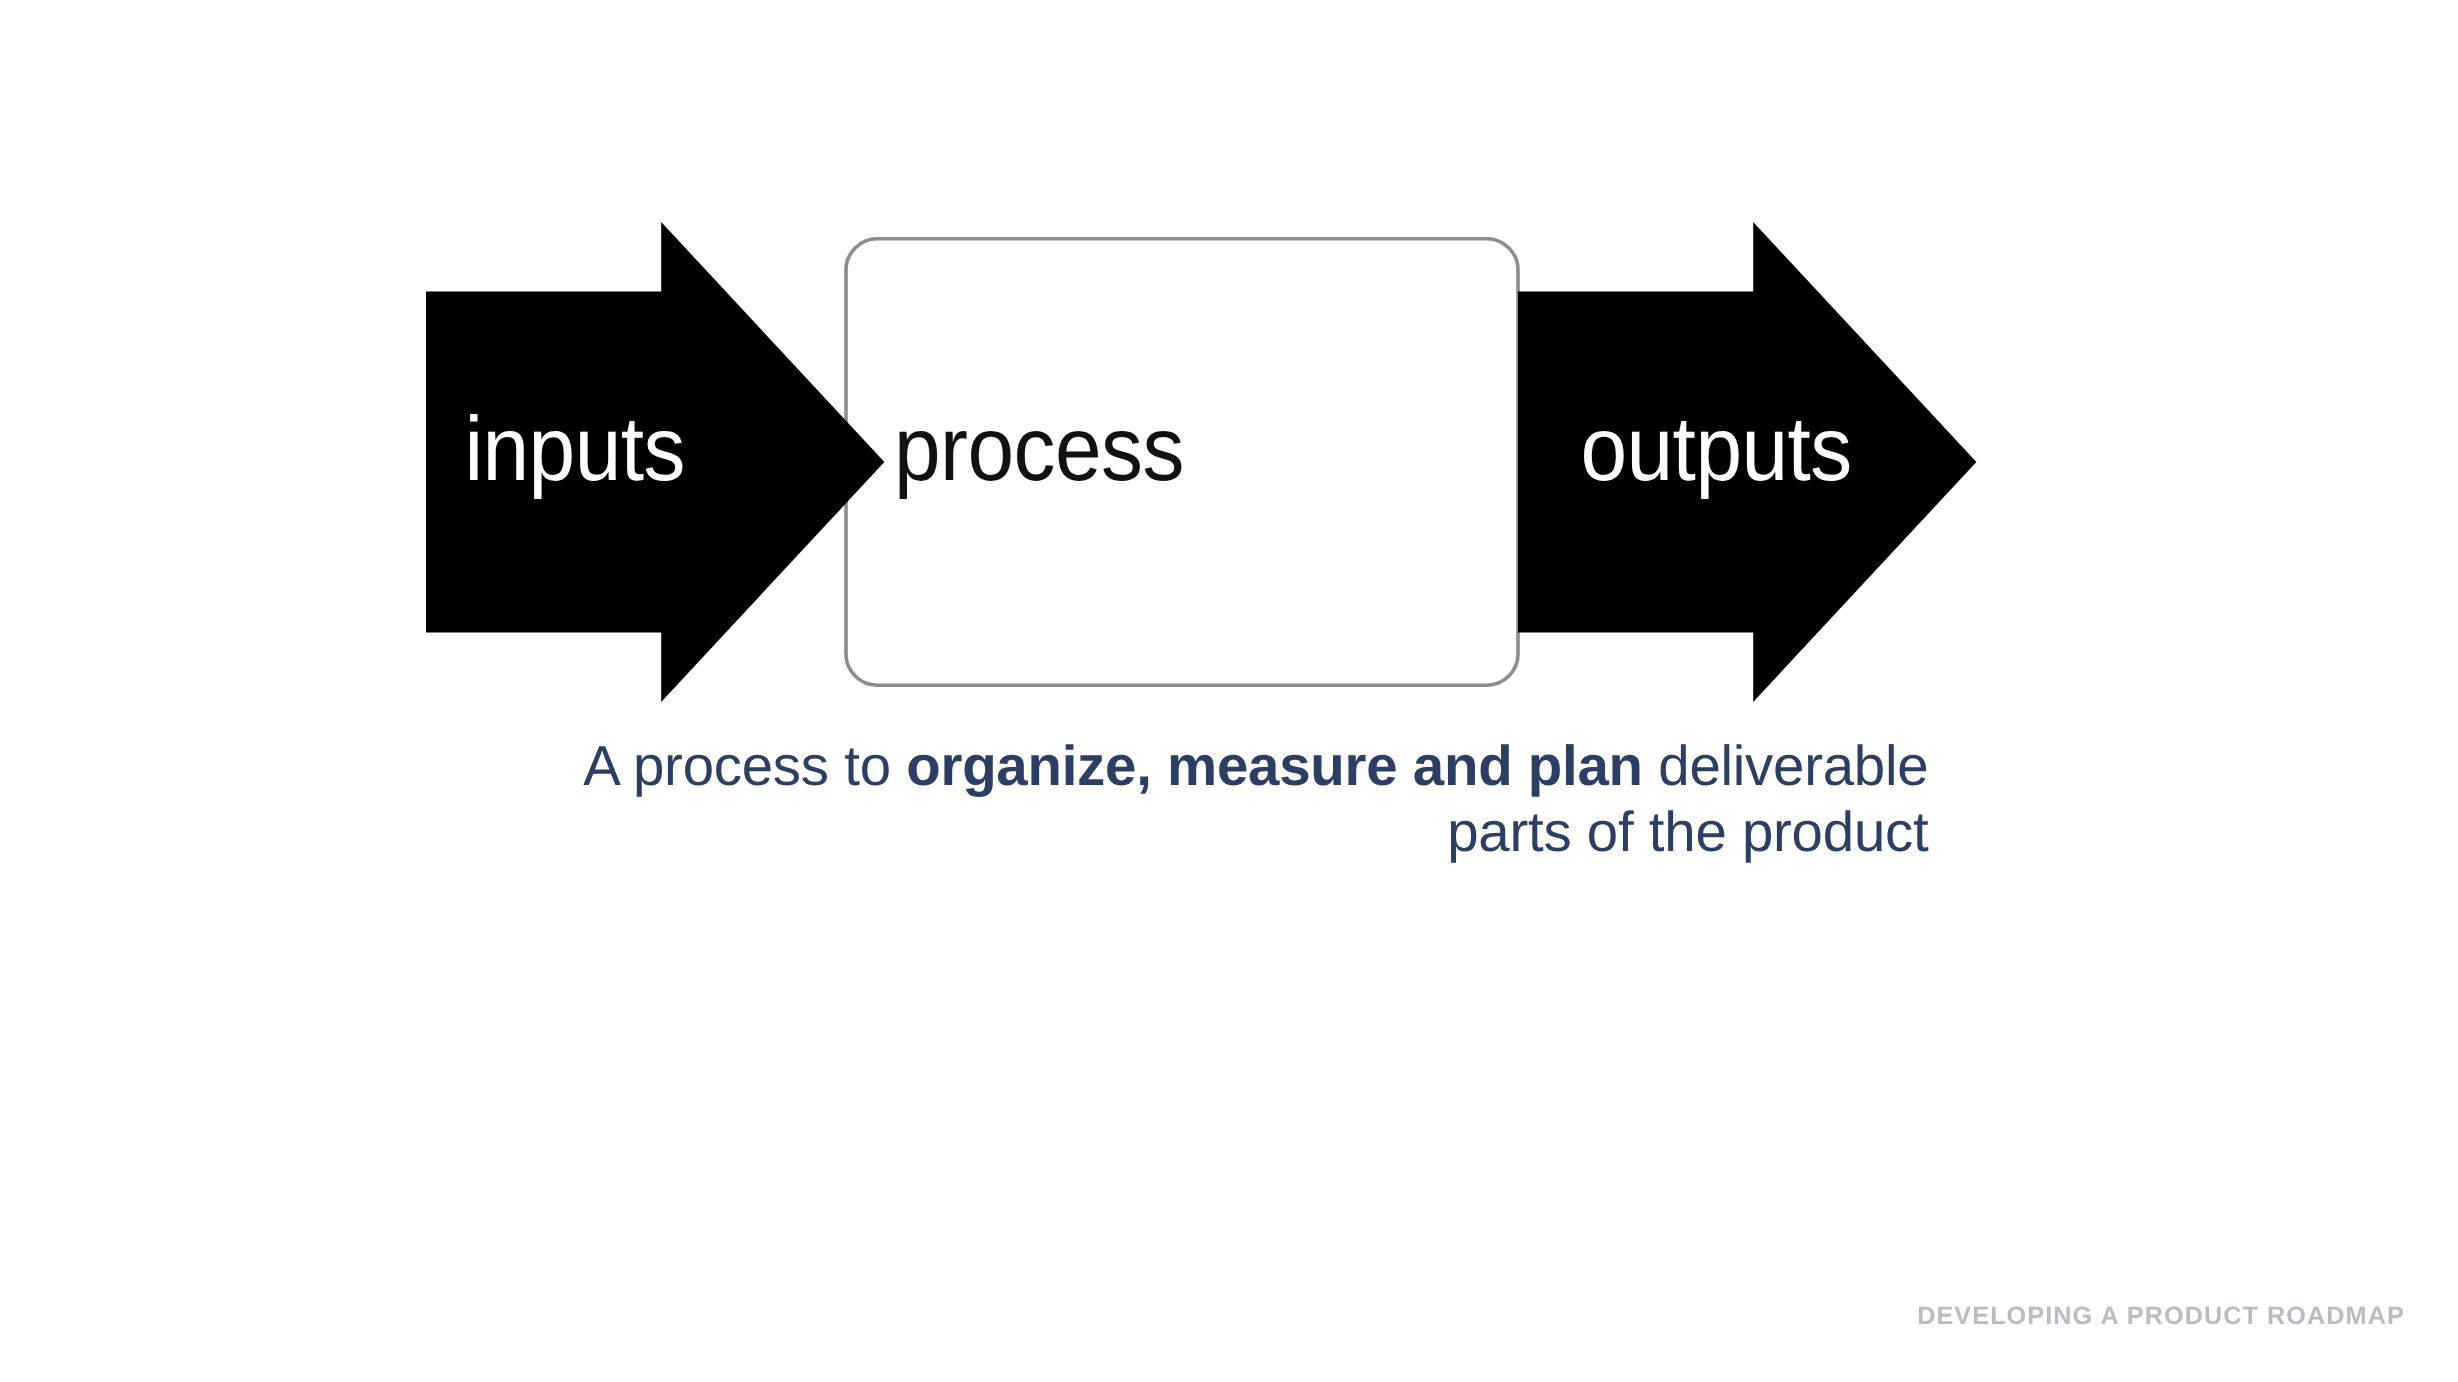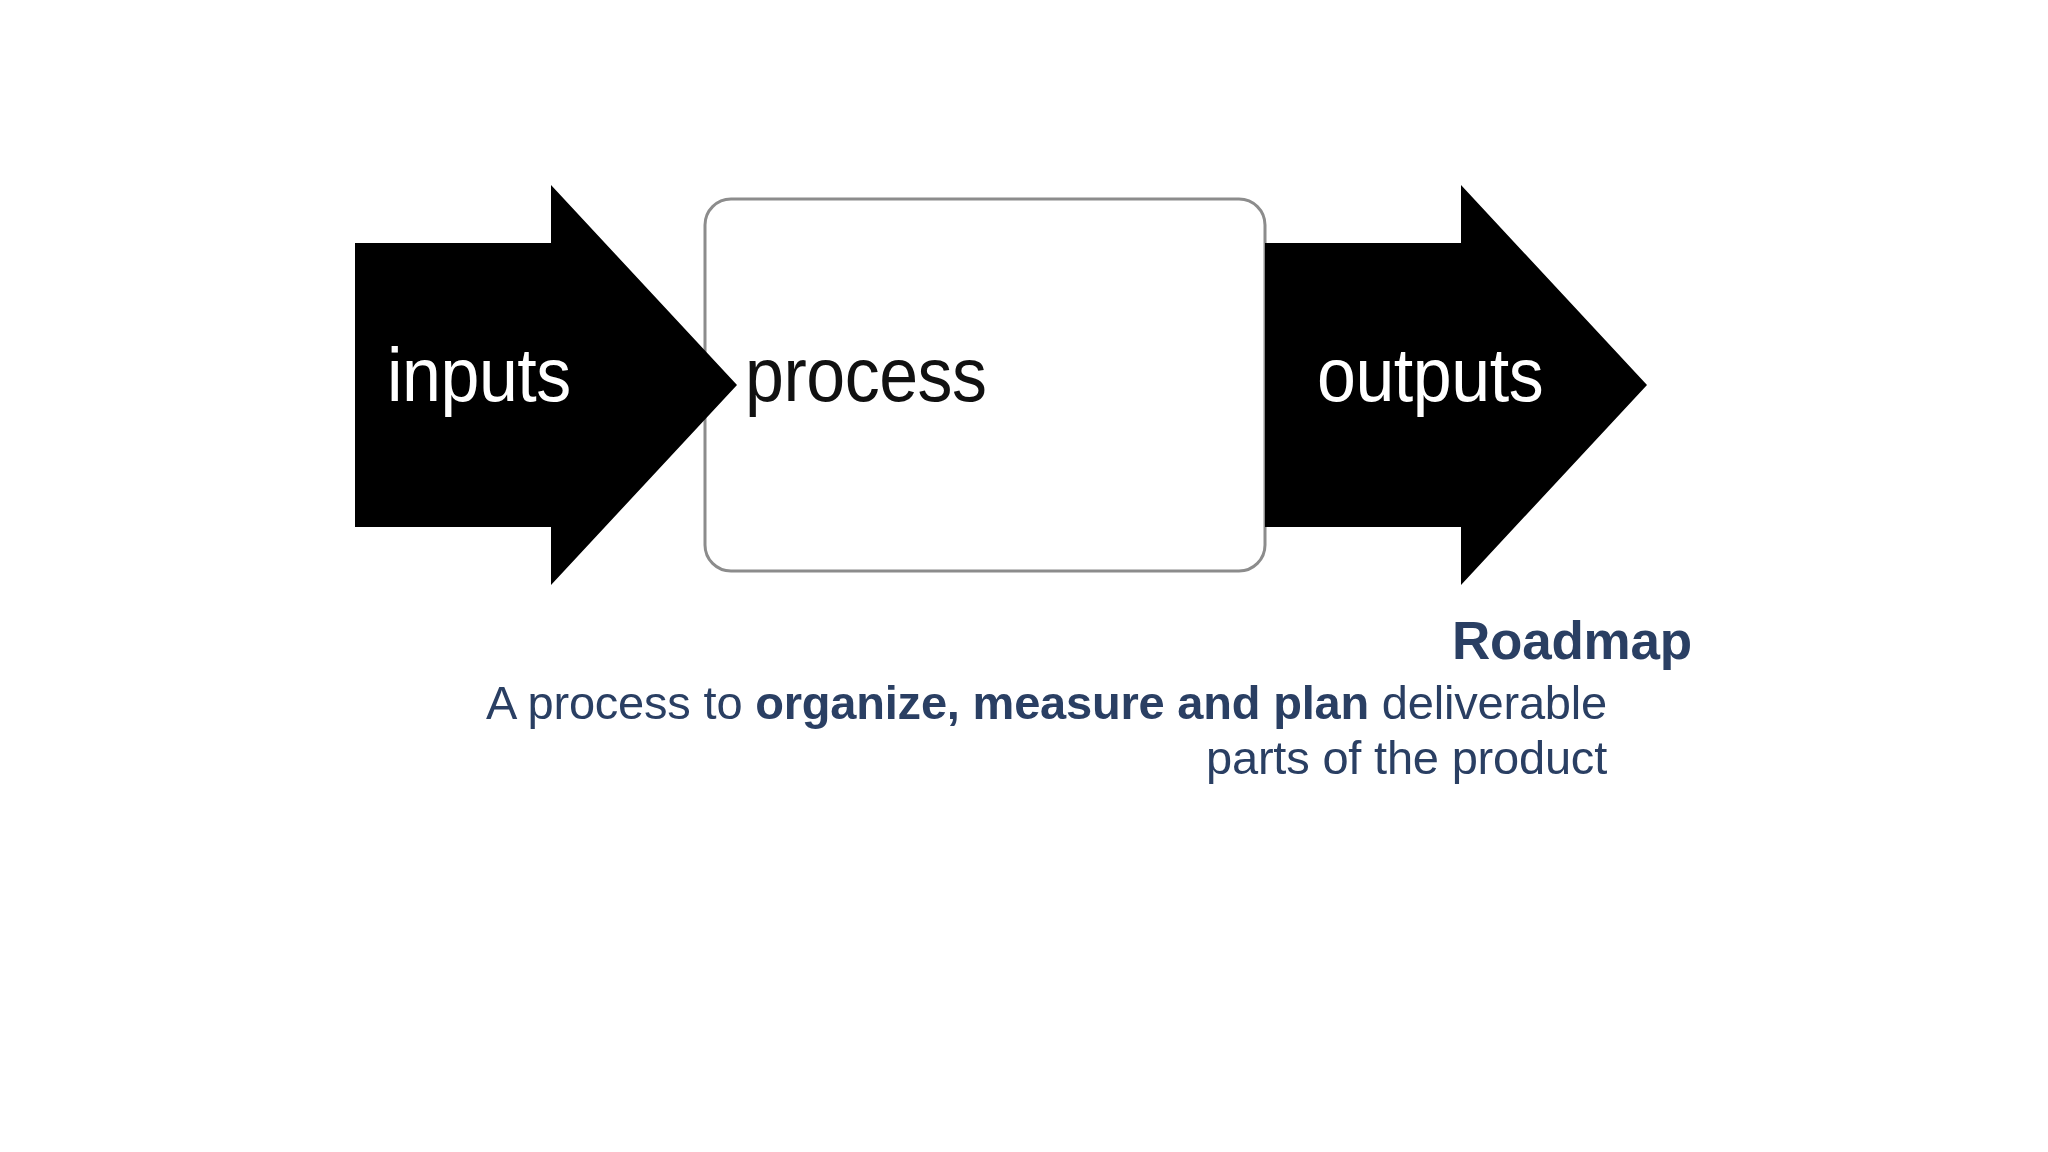--- a/index.html
+++ b/index.html
@@ -145,21 +145,21 @@
     </svg>
 
     <span id="inputs-label" class="arrow-label">inputs</span>
 
     <span id="process-label">process</span>
 
     <span id="outputs-label" class="arrow-label">outputs</span>
   </div>
 
   <div id="caption">
-    <div id="caption-title">Roadmap</div>
 
     <div id="caption-body">
       <span>A process to </span><b>organize, measure and </b><b>plan</b><span> deliverable parts of the product</span>
     </div>
   </div>
 
+  <div id="footer">DEVELOPING A PRODUCT ROADMAP</div>
 
 </div>
 
 </body></html>

